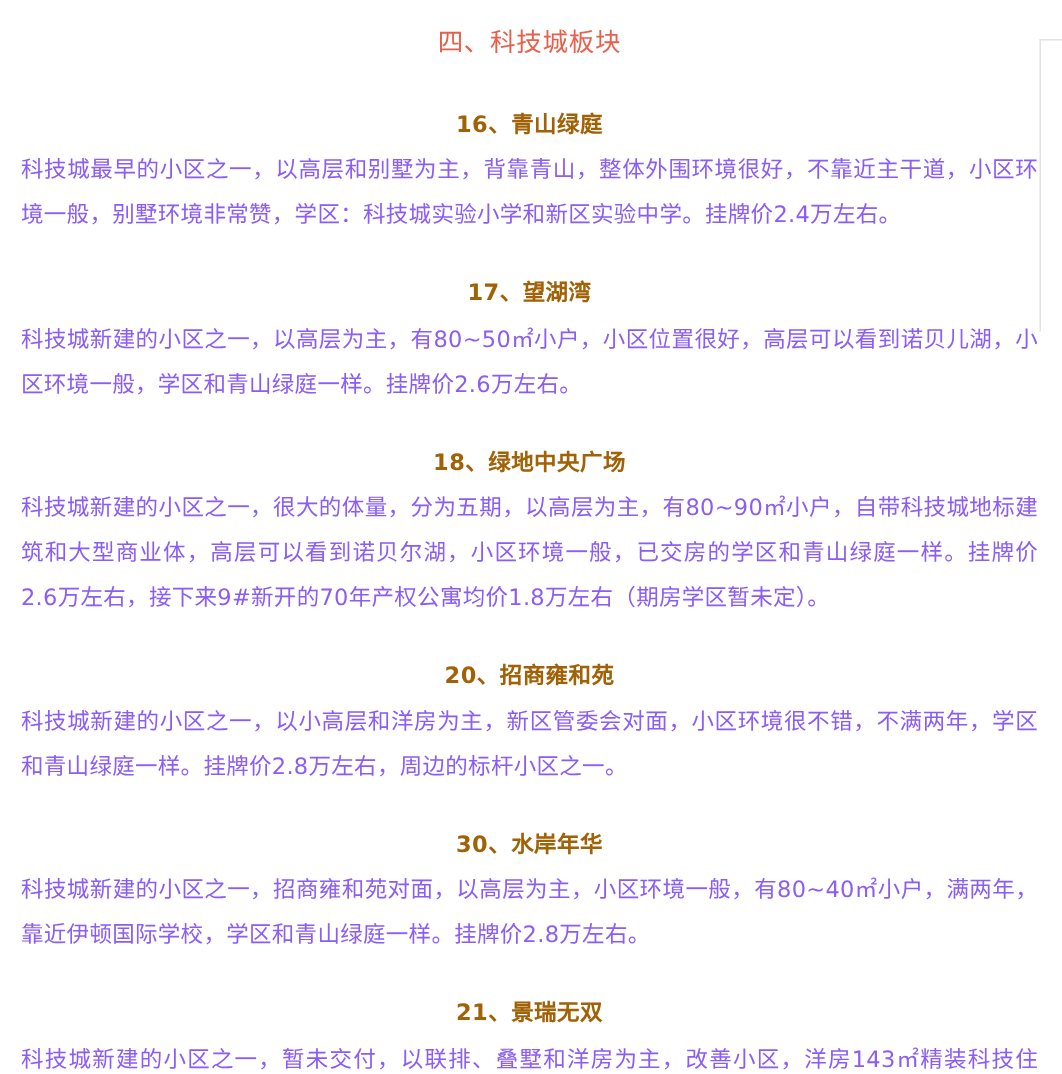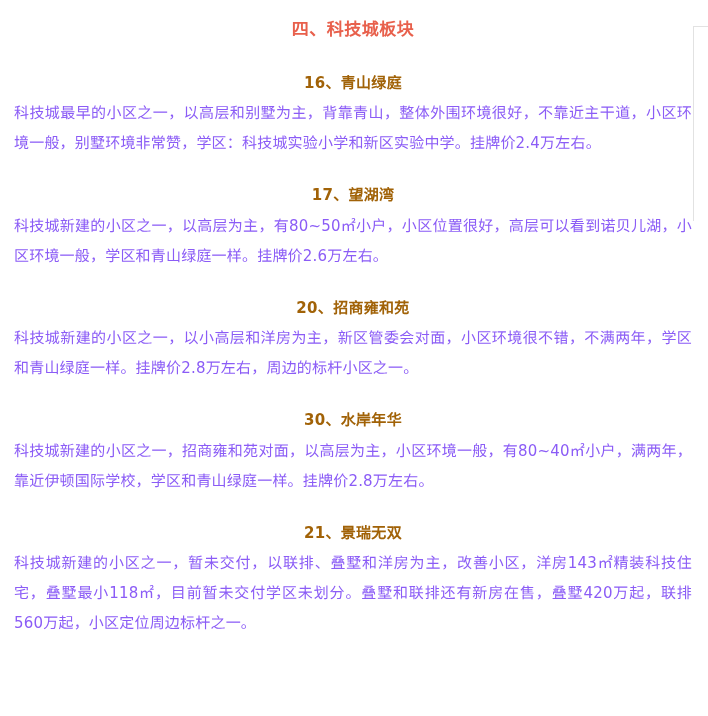--- a/index.html
+++ b/index.html
@@ -33,21 +33,21 @@
     position: relative;
     padding: 0 16px 0 14px;
     box-sizing: border-box;
     width: 708px;
   }
 
   .section-title {
     text-align: center;
     color: #e8604c;
     font-size: 17px;
-    font-weight: bold;
+    font-weight: normal;
     letter-spacing: 0.5px;
     margin: 18px 0 0 0;
     line-height: 1.4;
   }
 
   .entry {
     margin-top: 26px;
   }
   .entry:first-of-type {
     margin-top: 30px;
@@ -85,20 +85,24 @@
   <div class="entry">
     <h2 class="entry-heading">16、青山绿庭</h2>
     <p class="entry-body">科技城最早的小区之一，以高层和别墅为主，背靠青山，整体外围环境很好，不靠近主干道，小区环境一般，别墅环境非常赞，学区：科技城实验小学和新区实验中学。挂牌价2.4万左右。</p>
   </div>
 
   <div class="entry">
     <h2 class="entry-heading">17、望湖湾</h2>
     <p class="entry-body">科技城新建的小区之一，以高层为主，有80~50㎡小户，小区位置很好，高层可以看到诺贝儿湖，小区环境一般，学区和青山绿庭一样。挂牌价2.6万左右。</p>
   </div>
 
+  <div class="entry">
+    <h2 class="entry-heading">18、绿地中央广场</h2>
+    <p class="entry-body">科技城新建的小区之一，很大的体量，分为五期，以高层为主，有80~90㎡小户，自带科技城地标建筑和大型商业体，高层可以看到诺贝尔湖，小区环境一般，已交房的学区和青山绿庭一样。挂牌价2.6万左右，接下来9#新开的70年产权公寓均价1.8万左右（期房学区暂未定）。</p>
+  </div>
 
   <div class="entry">
     <h2 class="entry-heading">20、招商雍和苑</h2>
     <p class="entry-body">科技城新建的小区之一，以小高层和洋房为主，新区管委会对面，小区环境很不错，不满两年，学区和青山绿庭一样。挂牌价2.8万左右，周边的标杆小区之一。</p>
   </div>
 
   <div class="entry">
     <h2 class="entry-heading">30、水岸年华</h2>
     <p class="entry-body">科技城新建的小区之一，招商雍和苑对面，以高层为主，小区环境一般，有80~40㎡小户，满两年，靠近伊顿国际学校，学区和青山绿庭一样。挂牌价2.8万左右。</p>
   </div>

